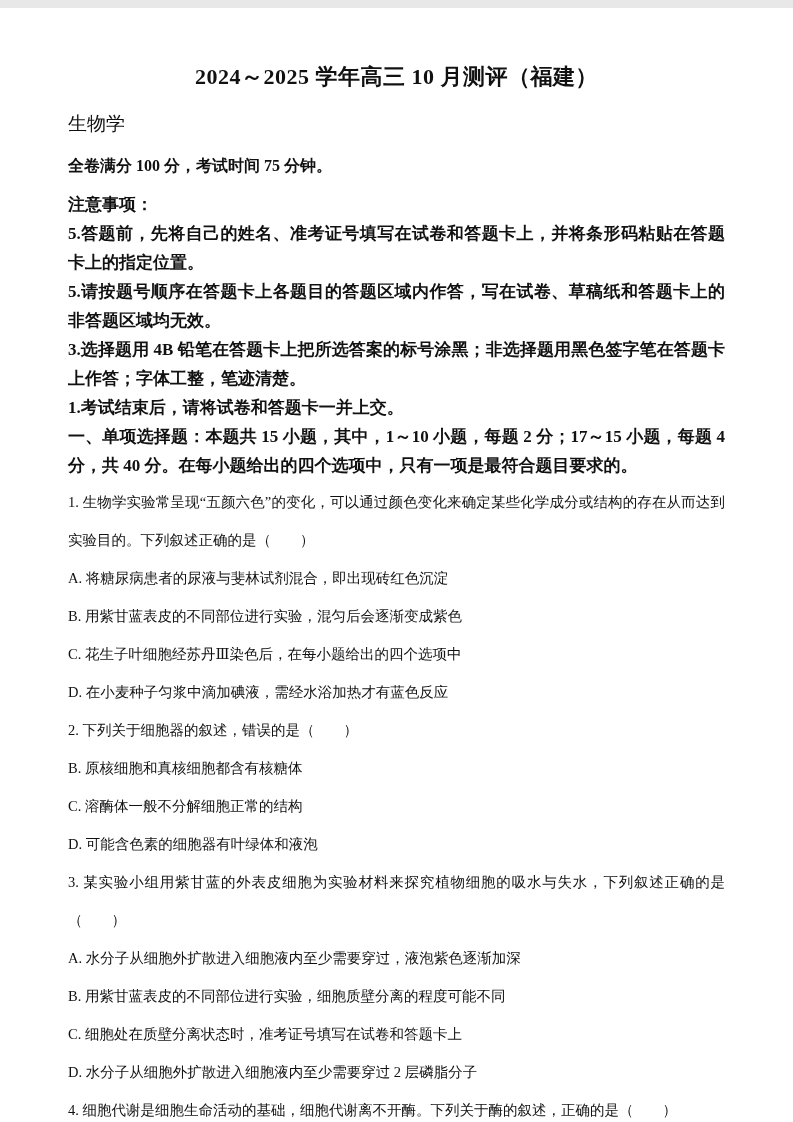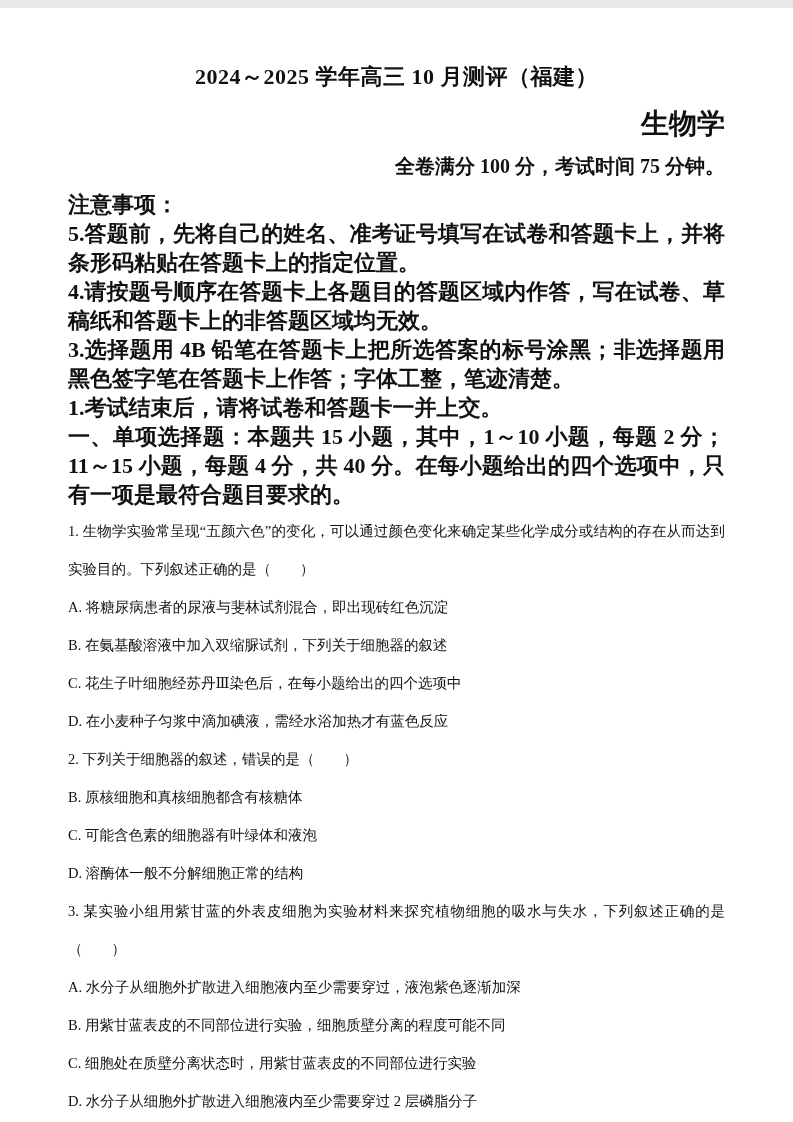--- a/index.html
+++ b/index.html
@@ -22,35 +22,35 @@
   .exam-title {
     margin: 0;
     text-align: center;
     font-size: 22px;
     font-weight: bold;
     letter-spacing: 0.5px;
     line-height: 30px;
   }
   .exam-subject {
     margin: 18px 0 0 0;
-    text-align: right;
-    font-size: 28px;
-    font-weight: bold;
+    text-align: left;
+    font-size: 19px;
+    font-weight: normal;
     line-height: 28px;
   }
   .exam-info {
     margin: 16px 0 0 0;
-    text-align: right;
-    font-size: 20px;
+    text-align: left;
+    font-size: 16px;
     font-weight: bold;
     line-height: 24px;
   }
   .notices {
     margin-top: 12px;
-    font-size: 22px;
+    font-size: 17px;
     font-weight: bold;
     line-height: 29px;
     text-align: justify;
   }
   .notices p {
     margin: 0;
   }
   .questions {
     margin-top: 3px;
     font-size: 14.5px;
@@ -67,48 +67,48 @@
 
 <div class="page">
 
   <h1 class="exam-title">2024～2025 学年高三 10 月测评（福建）</h1>
   <h2 class="exam-subject">生物学</h2>
   <p class="exam-info">全卷满分 100 分，考试时间 75 分钟。</p>
 
   <div class="notices">
     <p>注意事项：</p>
     <p>5.答题前，先将自己的姓名、准考证号填写在试卷和答题卡上，并将条形码粘贴在答题卡上的指定位置。</p>
-    <p>4.请按题号顺序在答题卡上各题目的答题区域内作答，写在试卷、草稿纸和答题卡上的非答题区域均无效。</p>
+    <p>5.请按题号顺序在答题卡上各题目的答题区域内作答，写在试卷、草稿纸和答题卡上的非答题区域均无效。</p>
     <p>3.选择题用 4B 铅笔在答题卡上把所选答案的标号涂黑；非选择题用黑色签字笔在答题卡上作答；字体工整，笔迹清楚。</p>
     <p>1.考试结束后，请将试卷和答题卡一并上交。</p>
-    <p>一、单项选择题：本题共 15 小题，其中，1～10 小题，每题 2 分；11～15 小题，每题 4 分，共 40 分。在每小题给出的四个选项中，只有一项是最符合题目要求的。</p>
+    <p>一、单项选择题：本题共 15 小题，其中，1～10 小题，每题 2 分；17～15 小题，每题 4 分，共 40 分。在每小题给出的四个选项中，只有一项是最符合题目要求的。</p>
   </div>
 
   <div class="questions">
 
     <div class="question">
       <p class="stem">1. 生物学实验常呈现“五颜六色”的变化，可以通过颜色变化来确定某些化学成分或结构的存在从而达到实验目的。下列叙述正确的是（　　）</p>
       <p class="option">A. 将糖尿病患者的尿液与斐林试剂混合，即出现砖红色沉淀</p>
-      <p class="option">B. 在氨基酸溶液中加入双缩脲试剂，下列关于细胞器的叙述</p>
+      <p class="option">B. 用紫甘蓝表皮的不同部位进行实验，混匀后会逐渐变成紫色</p>
       <p class="option">C. 花生子叶细胞经苏丹Ⅲ染色后，在每小题给出的四个选项中</p>
       <p class="option">D. 在小麦种子匀浆中滴加碘液，需经水浴加热才有蓝色反应</p>
     </div>
 
     <div class="question">
       <p class="stem">2. 下列关于细胞器的叙述，错误的是（　　）</p>
       <p class="option">B. 原核细胞和真核细胞都含有核糖体</p>
-      <p class="option">C. 可能含色素的细胞器有叶绿体和液泡</p>
-      <p class="option">D. 溶酶体一般不分解细胞正常的结构</p>
+      <p class="option">C. 溶酶体一般不分解细胞正常的结构</p>
+      <p class="option">D. 可能含色素的细胞器有叶绿体和液泡</p>
     </div>
 
     <div class="question">
       <p class="stem">3. 某实验小组用紫甘蓝的外表皮细胞为实验材料来探究植物细胞的吸水与失水，下列叙述正确的是（　　）</p>
       <p class="option">A. 水分子从细胞外扩散进入细胞液内至少需要穿过，液泡紫色逐渐加深</p>
       <p class="option">B. 用紫甘蓝表皮的不同部位进行实验，细胞质壁分离的程度可能不同</p>
-      <p class="option">C. 细胞处在质壁分离状态时，用紫甘蓝表皮的不同部位进行实验</p>
+      <p class="option">C. 细胞处在质壁分离状态时，准考证号填写在试卷和答题卡上</p>
       <p class="option">D. 水分子从细胞外扩散进入细胞液内至少需要穿过 2 层磷脂分子</p>
     </div>
 
     <div class="question">
       <p class="stem">4. 细胞代谢是细胞生命活动的基础，细胞代谢离不开酶。下列关于酶的叙述，正确的是（　　）</p>
 
     </div>
 
   </div>
 

